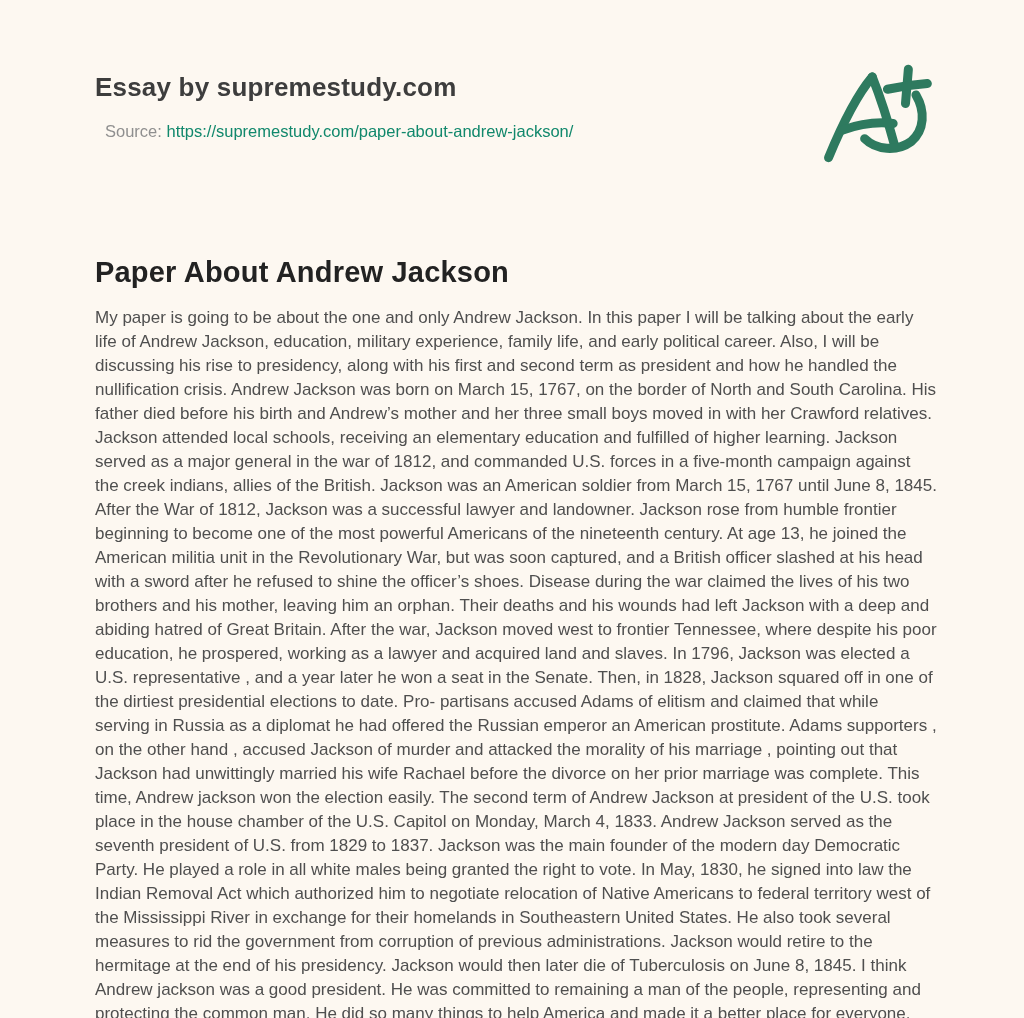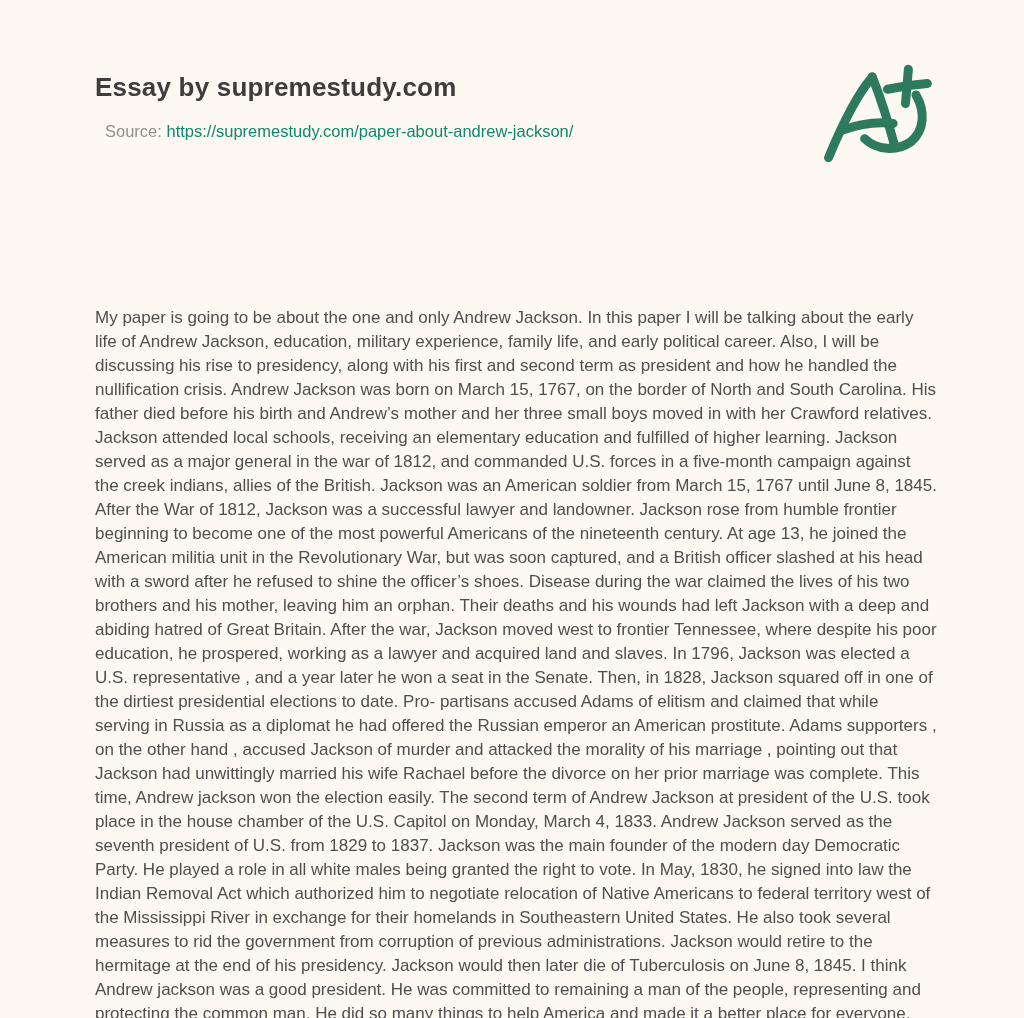--- a/index.html
+++ b/index.html
@@ -86,16 +86,17 @@
 
         <path d="M93,14 C92,26 91,38 90,50"></path>
 
         <path d="M71,35 C85,32 99,30 113,29"></path>
 
         <path d="M101,41 C111,58 110,78 96,90 C81,101 59,99 47,87"></path>
       </g>
     </svg>
   </div>
 
+  <h2 class="article-title">Paper About Andrew Jackson</h2>
 
   <p class="essay-body">My paper is going to be about the one and only Andrew Jackson. In this paper I will be talking about the early life of Andrew Jackson, education, military experience, family life, and early political career. Also, I will be discussing his rise to presidency, along with his first and second term as president and how he handled the nullification crisis. Andrew Jackson was born on March 15, 1767, on the border of North and South Carolina. His father died before his birth and Andrew’s mother and her three small boys moved in with her Crawford relatives. Jackson attended local schools, receiving an elementary education and fulfilled of higher learning. Jackson served as a major general in the war of 1812, and commanded U.S. forces in a five-month campaign against the creek indians, allies of the British. Jackson was an American soldier from March 15, 1767 until June 8, 1845. After the War of 1812, Jackson was a successful lawyer and landowner. Jackson rose from humble frontier beginning to become one of the most powerful Americans of the nineteenth century. At age 13, he joined the American militia unit in the Revolutionary War, but was soon captured, and a British officer slashed at his head with a sword after he refused to shine the officer’s shoes. Disease during the war claimed the lives of his two brothers and his mother, leaving him an orphan. Their deaths and his wounds had left Jackson with a deep and abiding hatred of Great Britain. After the war, Jackson moved west to frontier Tennessee, where despite his poor education, he prospered, working as a lawyer and acquired land and slaves. In 1796, Jackson was elected a U.S. representative , and a year later he won a seat in the Senate. Then, in 1828, Jackson squared off in one of the dirtiest presidential elections to date. Pro- partisans accused Adams of elitism and claimed that while serving in Russia as a diplomat he had offered the Russian emperor an American prostitute. Adams supporters , on the other hand , accused Jackson of murder and attacked the morality of his marriage , pointing out that Jackson had unwittingly married his wife Rachael before the divorce on her prior marriage was complete. This time, Andrew jackson won the election easily. The second term of Andrew Jackson at president of the U.S. took place in the house chamber of the U.S. Capitol on Monday, March 4, 1833. Andrew Jackson served as the seventh president of U.S. from 1829 to 1837. Jackson was the main founder of the modern day Democratic Party. He played a role in all white males being granted the right to vote. In May, 1830, he signed into law the Indian Removal Act which authorized him to negotiate relocation of Native Americans to federal territory west of the Mississippi River in exchange for their homelands in Southeastern United States. He also took several measures to rid the government from corruption of previous administrations. Jackson would retire to the hermitage at the end of his presidency. Jackson would then later die of Tuberculosis on June 8, 1845. I think Andrew jackson was a good president. He was committed to remaining a man of the people, representing and protecting the common man. He did so many things to help America and made it a better place for everyone.</p>
 
 </div>
 
 </body></html>

